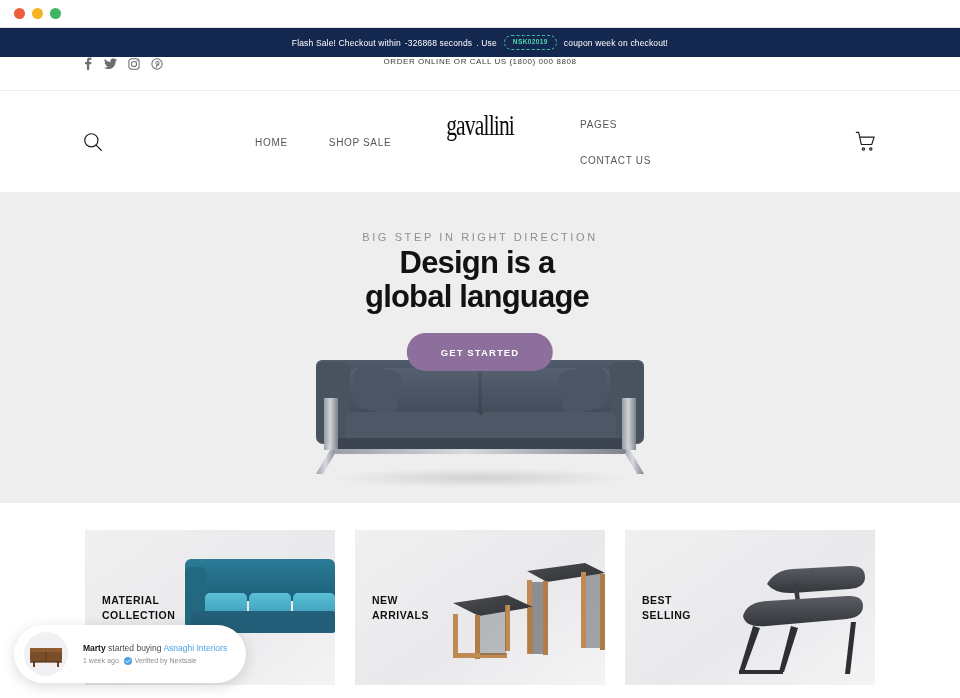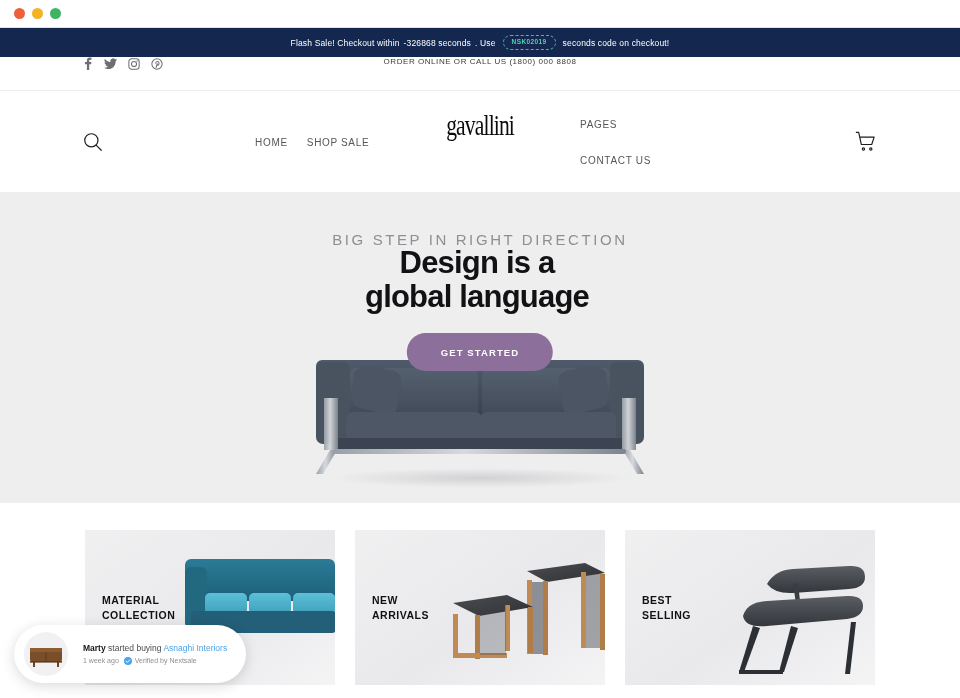--- a/index.html
+++ b/index.html
@@ -160,21 +160,21 @@
   .hero {
     position: relative;
     height: 311px;
     background: #eeeeef;
     overflow: hidden;
   }
   .hero-eyebrow {
     position: absolute;
     top: 39px; left: 0; right: 0;
     text-align: center;
-    font-size: 15px;
+    font-size: 11px;
     letter-spacing: 2.6px;
     color: #8e8f94;
     font-weight: 500;
   }
   .hero-title {
     position: absolute;
     top: 54px; left: 0; right: 6px;
     text-align: center;
     font-size: 31px;
     line-height: 1.1;
@@ -305,21 +305,21 @@
     <div class="dot red"></div>
     <div class="dot yellow"></div>
     <div class="dot green"></div>
   </div>
 
   <div class="announce">
     <span class="announce-seg">Flash Sale! Checkout within</span>
     <span class="announce-seg strong">-326868 seconds</span>
     <span class="announce-seg">. Use</span>
     <span class="coupon">NSK02019</span>
-    <span class="announce-seg">seconds code on checkout!</span>
+    <span class="announce-seg">coupon week on checkout!</span>
   </div>
 
   <div class="topbar">
     <div class="socials">
       <a href="#">
         <svg width="11" height="13" viewBox="0 0 11 13" fill="#6d6e73">
           <path d="M7.2 13V7.3h1.9l.3-2.2H7.2V3.7c0-.64.18-1.07 1.1-1.07h1.17V.66A15.6 15.6 0 0 0 7.76.57C6.07.57 4.9 1.6 4.9 3.5v1.6H3v2.2h1.9V13h2.3z"></path>
         </svg>
       </a>
       <a href="#">
@@ -347,21 +347,21 @@
   <div class="header">
     <button class="search-btn">
       <svg width="22" height="22" viewBox="0 0 24 24" fill="none" stroke="#1d1d1f" stroke-width="1.3">
         <circle cx="10.2" cy="10.2" r="7.2"></circle>
         <line x1="15.4" y1="15.4" x2="21" y2="21" stroke-linecap="round"></line>
       </svg>
     </button>
 
     <div class="nav-left">
       <a class="nav-item" href="#">HOME</a>
-      <a class="nav-item" href="#" style="margin-right:-16px;">SHOP</a>
+      <a class="nav-item" href="#" style="margin-right:-16px;margin-left:22px;">SHOP</a>
       <a class="nav-item" href="#">SALE</a>
     </div>
 
     <div class="brand">
       <span>gavallini</span>
     </div>
 
     <div class="nav-right">
       <a class="nav-item" href="#">PAGES</a>
       <a class="nav-item" href="#">CONTACT US</a>

